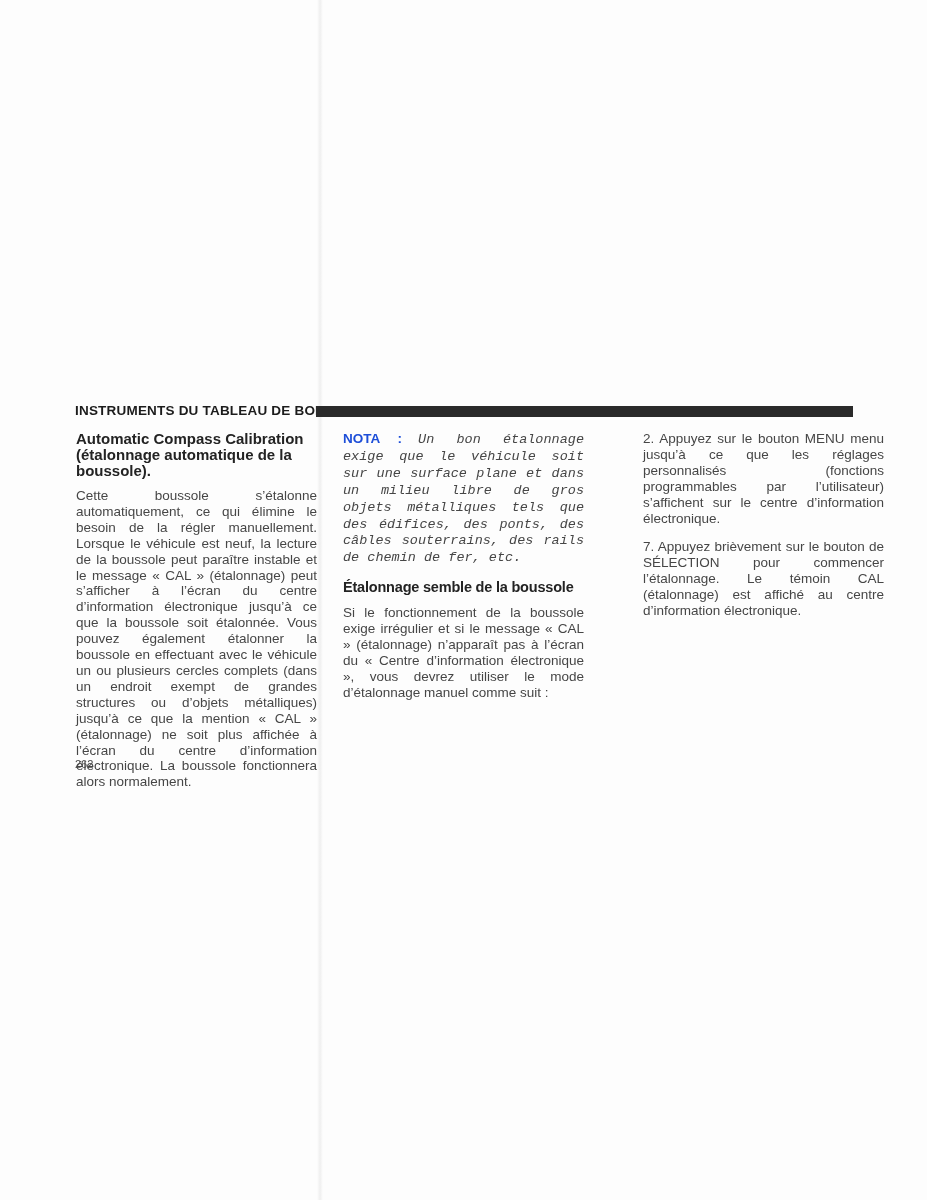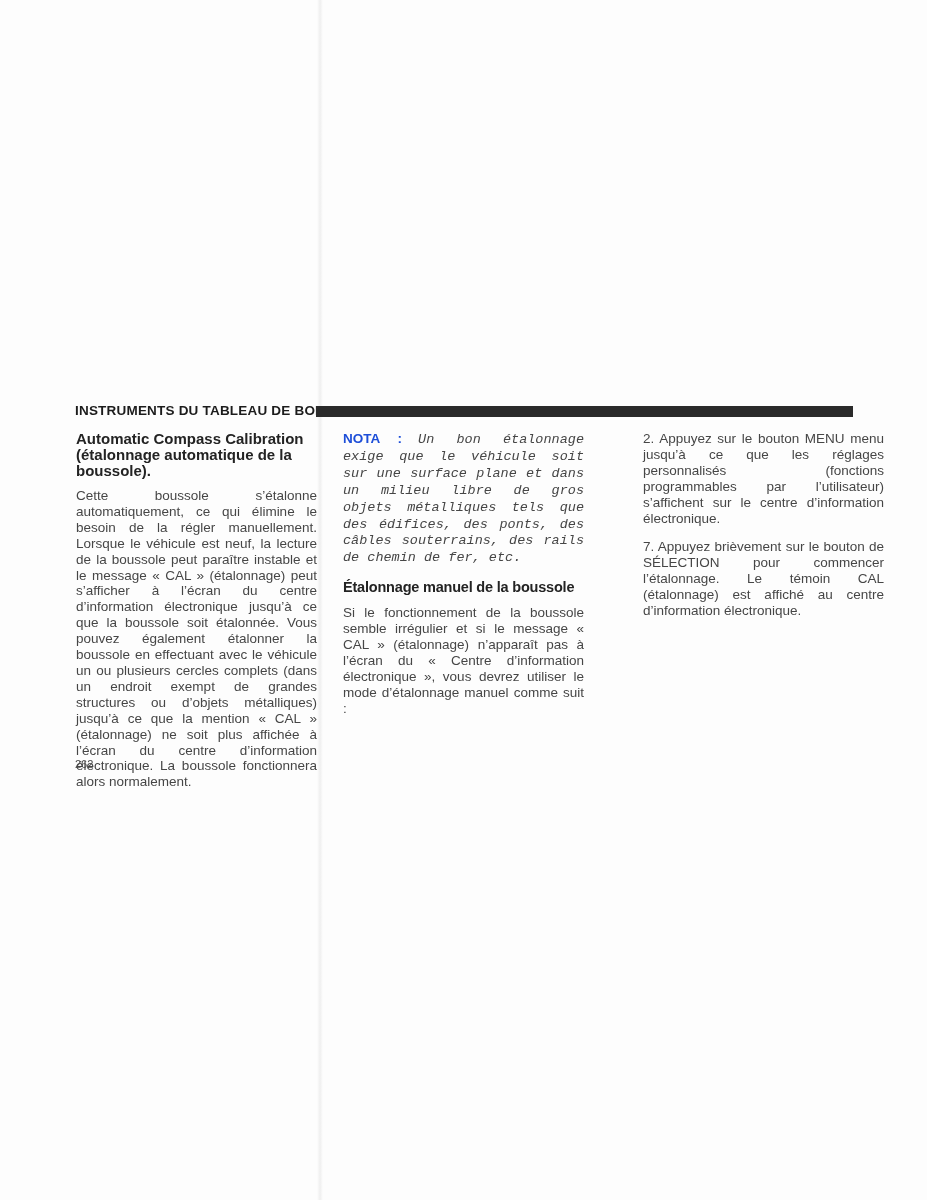--- a/index.html
+++ b/index.html
@@ -101,22 +101,22 @@
 <div class="header-title">INSTRUMENTS DU TABLEAU DE BORD</div>
 <div class="header-bar"></div>
 
 <div class="col col-1">
   <h2 class="section-heading">Automatic Compass Calibration (étalonnage automatique de la boussole).</h2>
   <p class="para">Cette boussole s’étalonne automatiquement, ce qui élimine le besoin de la régler manuellement. Lorsque le véhicule est neuf, la lecture de la boussole peut paraître instable et le message « CAL » (étalonnage) peut s’afficher à l’écran du centre d’information électronique jusqu’à ce que la boussole soit étalonnée. Vous pouvez également étalonner la boussole en effectuant avec le véhicule un ou plusieurs cercles complets (dans un endroit exempt de grandes structures ou d’objets métalliques) jusqu’à ce que la mention « CAL » (étalonnage) ne soit plus affichée à l’écran du centre d’information électronique. La boussole fonctionnera alors normalement.</p>
 </div>
 
 <div class="col col-2">
   <p class="para"><span class="nota-label">NOTA :</span><span class="nota-text">Un bon étalonnage exige que le véhicule soit sur une surface plane et dans un milieu libre de gros objets métalliques tels que des édifices, des ponts, des câbles souterrains, des rails de chemin de fer, etc.</span></p>
-  <h2 class="sub-heading">Étalonnage manuel de la boussole</h2>
-  <p class="para">Si le fonctionnement de la boussole semble irrégulier et si le message « CAL » (étalonnage) n’apparaît pas à l’écran du « Centre d’information électronique », vous devrez utiliser le mode d’étalonnage manuel comme suit :</p>
+  <h2 class="sub-heading">Étalonnage semble de la boussole</h2>
+  <p class="para">Si le fonctionnement de la boussole exige irrégulier et si le message « CAL » (étalonnage) n’apparaît pas à l’écran du « Centre d’information électronique », vous devrez utiliser le mode d’étalonnage manuel comme suit :</p>
 </div>
 
 <div class="col col-3">
   <p class="para">2. Appuyez sur le bouton MENU menu jusqu’à ce que les réglages personnalisés (fonctions programmables par l’utilisateur) s’affichent sur le centre d’information électronique.</p>
   <p class="para">7. Appuyez brièvement sur le bouton de SÉLECTION pour commencer l’étalonnage. Le témoin CAL (étalonnage) est affiché au centre d’information électronique.</p>
 </div>
 
 <div class="page-number">262</div>
 
 </body></html>

